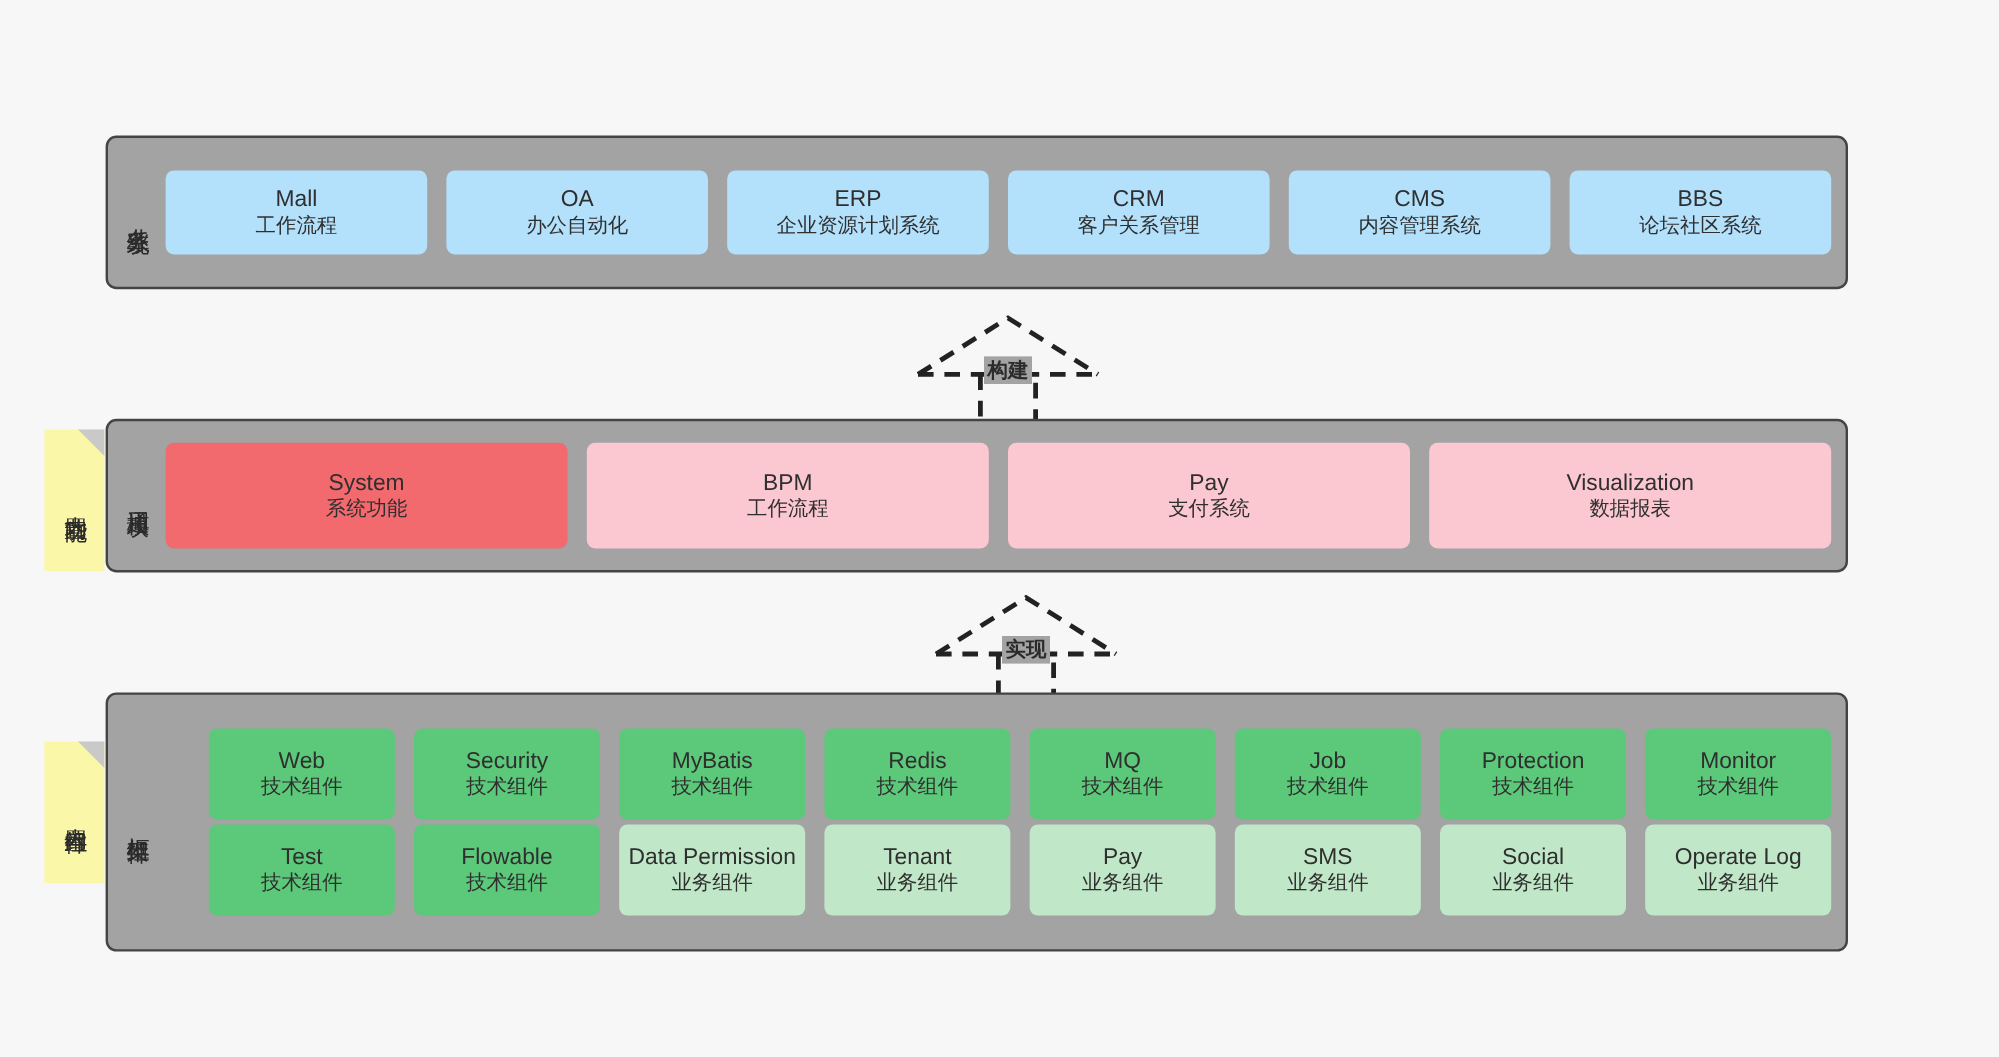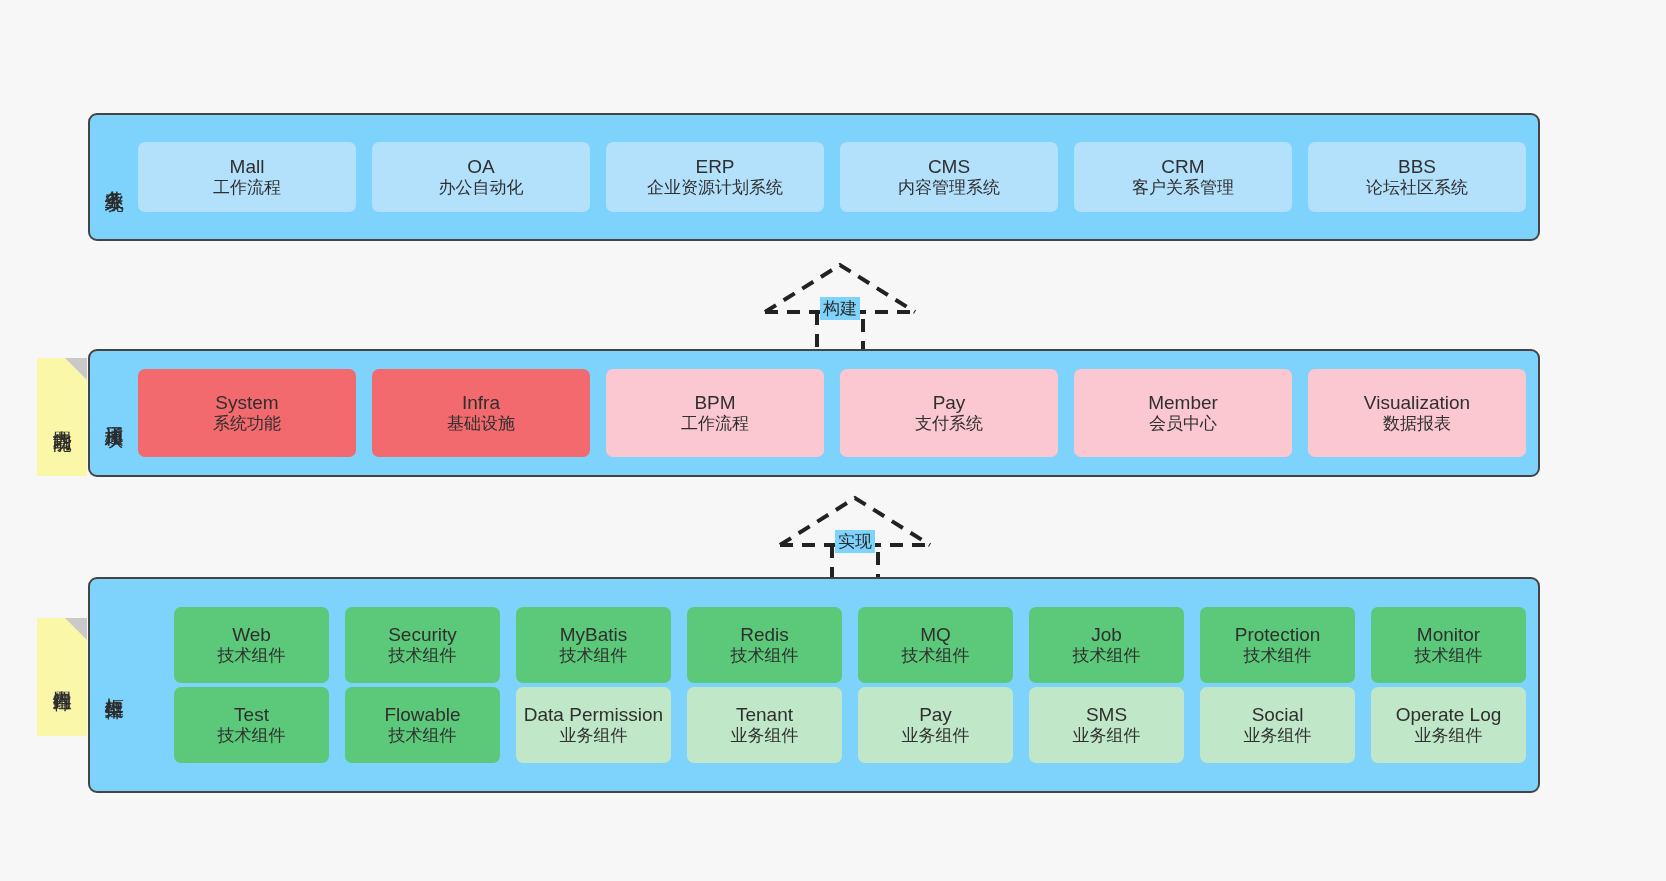--- a/index.html
+++ b/index.html
@@ -20,21 +20,21 @@
     position: absolute;
     left: 0; top: 0;
     width: 1666px;
     height: 881px;
   }
 
   
   .layer {
     position: absolute;
     box-sizing: border-box;
-    background: #7dd3fc;
+    background: #a3a3a3;
     border: 2px solid #444444;
     border-radius: 9px;
     display: flex;
     align-items: stretch;
   }
   .layer-title {
     width: 48px;
     flex: 0 0 48px;
     display: flex;
     align-items: center;
@@ -138,25 +138,26 @@
     position: absolute;
     width: 170px;
     height: 100px;
   }
   .arrow svg { display: block; }
   .arrow-label {
     position: absolute;
     left: 50%;
     transform: translateX(-50%);
     top: 40px;
-    background: #7dd3fc;
+    background: #a3a3a3;
     padding: 0 3px;
     font-size: 17px;
     color: #2b2b2b;
     white-space: nowrap;
+    font-weight: bold;
   }
   #arrow-build     { left: 755px; top: 257px; }
   #arrow-implement { left: 770px; top: 490px; }
 </style>
 </head>
 <body>
 
 <div class="canvas">
 
   <div class="layer" id="layer-business">
@@ -169,26 +170,26 @@
         </div>
         <div class="card c-blue">
           <span class="en">OA</span>
           <span class="cn">办公自动化</span>
         </div>
         <div class="card c-blue">
           <span class="en">ERP</span>
           <span class="cn">企业资源计划系统</span>
         </div>
         <div class="card c-blue">
+          <span class="en">CRM</span>
+          <span class="cn">客户关系管理</span>
+        </div>
+        <div class="card c-blue">
           <span class="en">CMS</span>
           <span class="cn">内容管理系统</span>
-        </div>
-        <div class="card c-blue">
-          <span class="en">CRM</span>
-          <span class="cn">客户关系管理</span>
         </div>
         <div class="card c-blue">
           <span class="en">BBS</span>
           <span class="cn">论坛社区系统</span>
         </div>
       </div>
     </div>
   </div>
 
   <div class="arrow" id="arrow-build">
@@ -206,35 +207,27 @@
   </div>
 
   <div class="layer" id="layer-common">
     <div class="layer-title">通用模块</div>
     <div class="layer-body">
       <div class="row">
         <div class="card c-red">
           <span class="en">System</span>
           <span class="cn">系统功能</span>
         </div>
-        <div class="card c-red">
-          <span class="en">Infra</span>
-          <span class="cn">基础设施</span>
-        </div>
         <div class="card c-pink">
           <span class="en">BPM</span>
           <span class="cn">工作流程</span>
         </div>
         <div class="card c-pink">
           <span class="en">Pay</span>
           <span class="cn">支付系统</span>
-        </div>
-        <div class="card c-pink">
-          <span class="en">Member</span>
-          <span class="cn">会员中心</span>
         </div>
         <div class="card c-pink">
           <span class="en">Visualization</span>
           <span class="cn">数据报表</span>
         </div>
       </div>
     </div>
   </div>
 
   <div class="arrow" id="arrow-implement">

